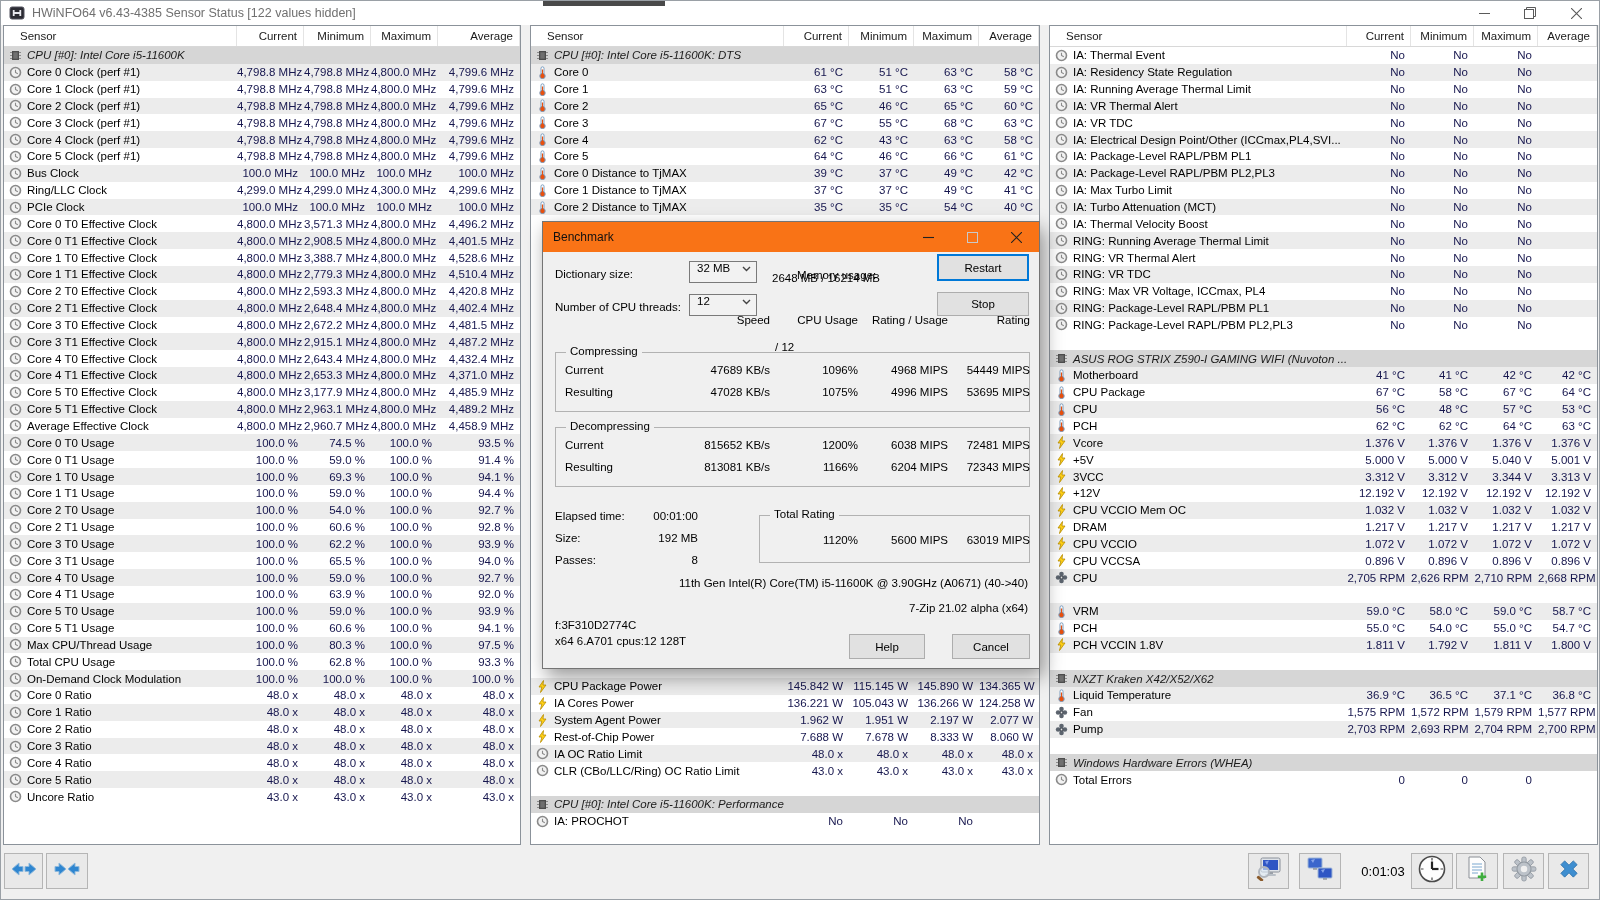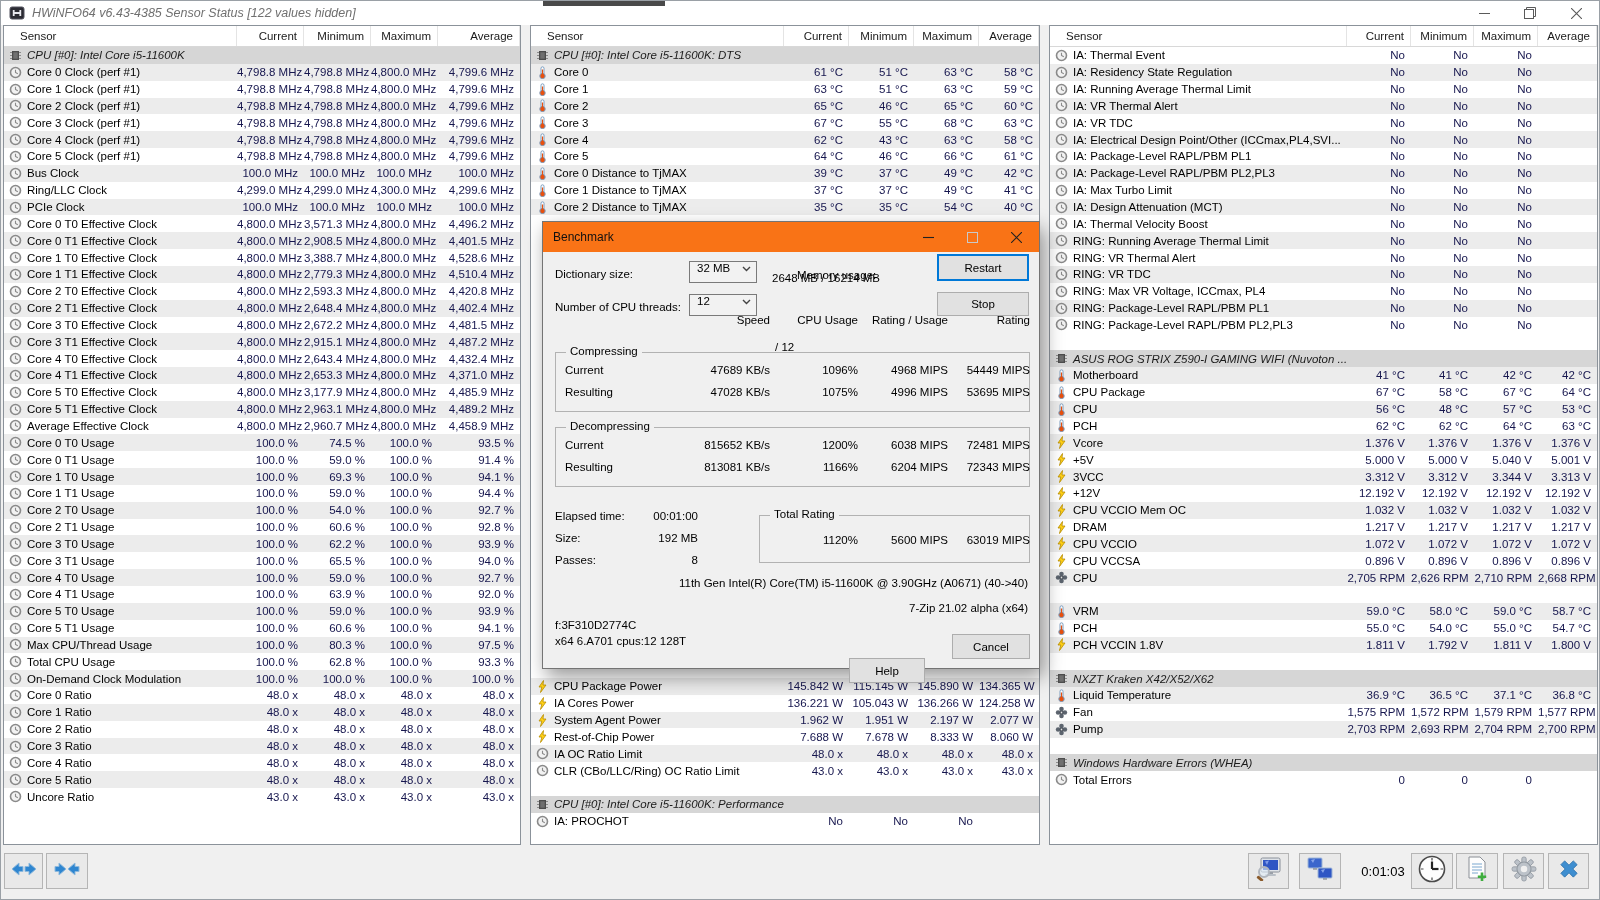--- a/index.html
+++ b/index.html
@@ -5,21 +5,21 @@
   * { box-sizing: border-box; margin: 0; padding: 0; }
   html,body { width:1600px; height:900px; }
   body {
     position: relative;
     background: #f0f0f0;
     font-family: "Liberation Sans", sans-serif;
     overflow: hidden;
     border: 1px solid #9aa0a6;
   }
   
-  .titlebar { position:absolute; left:0; top:0; width:100%; height:24px; background:#ffffff; display:flex; align-items:center;font-style:italic; }
+  .titlebar { position:absolute; left:0; top:0; width:100%; height:24px; background:#ffffff; display:flex; align-items:center; }
   .app-icon { width:16px; height:16px; margin:0 7px 0 8px; flex:0 0 auto; }
   .title-text { font-size:12.5px; color:#707070; white-space:nowrap; }
   .win-controls { position:absolute; right:0; top:0; height:24px; display:flex; }
   .win-btn { width:46px; height:24px; display:flex; align-items:center; justify-content:center; }
   .darkstrip { position:absolute; left:542px; top:0; width:122px; height:5px; background:#4a4a4a; }
 
   
   .panel { position:absolute; top:24px; height:820px; background:#fff; border:1px solid #8b929a; overflow:hidden; }
   #panel0 { left:2px;    width:518px; }
   #panel1 { left:529px;  width:510px; }
@@ -1225,21 +1225,21 @@
       <span class="cv"></span>
     </div>
     <div class="srow z">
       <span class="cname">
         <span class="ric">
           <svg width="13" height="13" viewBox="0 0 13 13">
             <circle cx="6.5" cy="6.5" r="5" fill="#f2f2f2" stroke="#8a8a8a" stroke-width="1.6"></circle>
             <path d="M6.5 3.8 V6.5 L8.8 7.8" fill="none" stroke="#8a8a8a" stroke-width="1.1"></path>
           </svg>
         </span>
-        <span>IA: Design Attenuation (MCT)</span>
+        <span>IA: Turbo Attenuation (MCT)</span>
       </span>
       <span class="cv">No</span>
       <span class="cv">No</span>
       <span class="cv">No</span>
       <span class="cv"></span>
     </div>
     <div class="srow">
       <span class="cname">
         <span class="ric">
           <svg width="13" height="13" viewBox="0 0 13 13">
@@ -1854,21 +1854,21 @@
       <span class="dv"></span>
     <span class="dv">1120%</span>
     <span class="dv">5600 MIPS</span>
     <span class="dv">63019 MIPS</span>
   </div>
 
   <span class="rline" style="right:11px; top:355px;">11th Gen Intel(R) Core(TM) i5-11600K @ 3.90GHz (A0671) (40-&gt;40)</span>
   <span class="rline" style="right:11px; top:380px;">7-Zip 21.02 alpha (x64)</span>
   <span class="dlbl" style="left:12px; top:397px;">f:3F310D2774C</span>
   <span class="dlbl" style="left:12px; top:413px;">x64 6.A701 cpus:12 128T</span>
-  <div class="pushbtn" style="left:306px; top:436px; width:76px; height:25px;">Help</div>
+  <div class="pushbtn" style="left:306px; top:412px; width:76px; height:25px;">Help</div>
   <div class="pushbtn" style="left:409px; top:412px; width:78px; height:25px;">Cancel</div>
 </div>
 
 <div class="toolbar">
   <div class="tbtn" style="left:3px; width:39px;">
     <span><svg width="26" height="18" viewBox="0 0 26 18">
           <g fill="#2f86d0" stroke="#8db9dd" stroke-width="1">
             <polygon points="1,9 8,3 8,6.5 12,6.5 12,11.5 8,11.5 8,15"></polygon>
             <polygon points="25,9 18,3 18,6.5 14,6.5 14,11.5 18,11.5 18,15"></polygon>
           </g>

